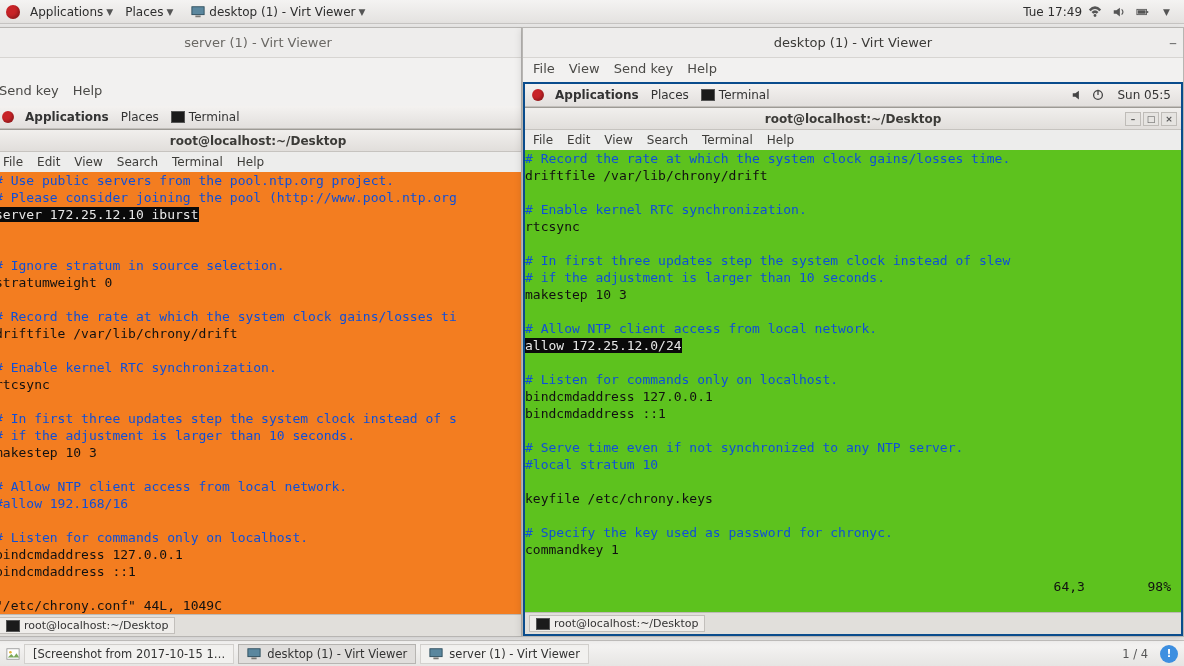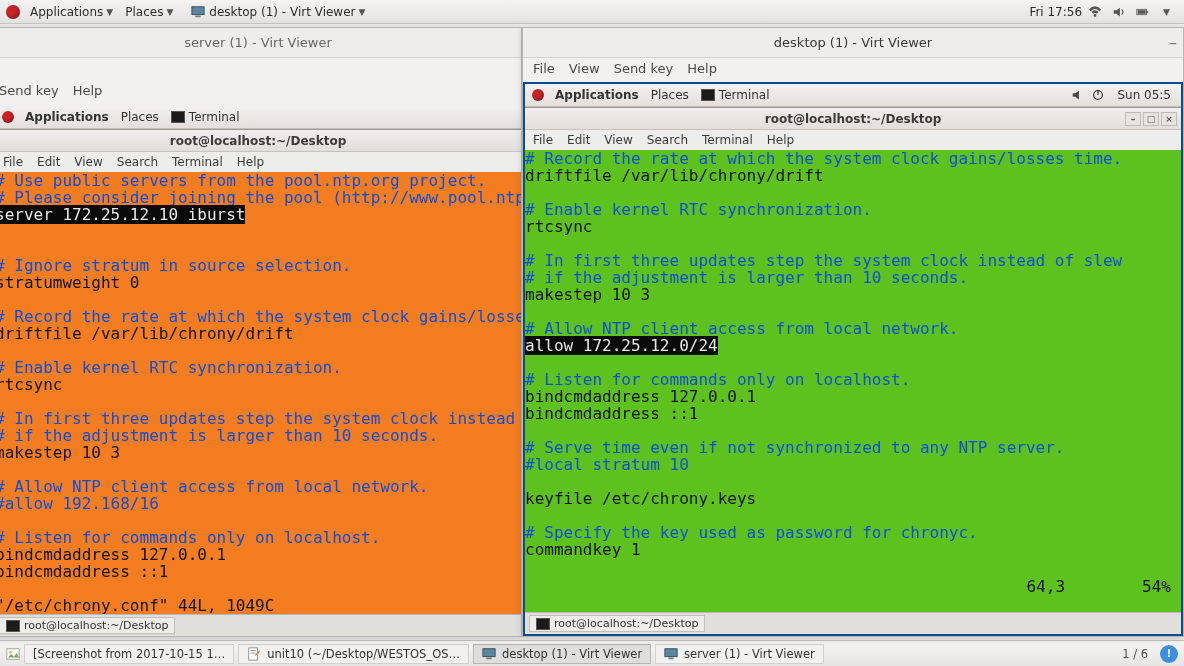--- a/index.html
+++ b/index.html
@@ -78,21 +78,21 @@
   display: flex; align-items: center; justify-content: center;
   font-size: 12px; color: #3c3b38; font-weight: 600;
   position: relative;
 }
 .term-titlebar .winbtns { position: absolute; right: 4px; display:flex; gap:2px; }
 .winbtn { width:16px; height:14px; background:#e6e4e1; border:1px solid #bfbcb8; font-size:9px; display:flex; align-items:center; justify-content:center; color:#555;}
 .term-menu { display: flex; gap: 14px; padding: 3px 8px; font-size: 12px; color: #3d3c39; background:#ededec;}
 .term-body {
   flex:1;
   font-family: "DejaVu Sans Mono", monospace;
-  font-size: 16px;
+  font-size: 13px;
   line-height: 17px;
   white-space: pre;
   overflow: hidden;
   position: relative;
 }
 .term-body.orange { background:#f37d20; color:#111; }
 .term-body.green  { background:#5dc21e; color:#111; }
 .cmt { color:#0f4fd8; }
 .sel { background:#0a0a0a; color:#e8e8e8; }
 .statusline { position:absolute; bottom:0; right:10px; color:#111; }
@@ -150,21 +150,21 @@
   <div class="menu-item" style="margin-left:6px;">
     <svg class="icon14" viewBox="0 0 16 16">
         <rect x="1" y="2" width="14" height="9" fill="#5b879e" stroke="#2b4b5a"></rect>
         <rect x="5" y="12" width="6" height="2" fill="#7a7874"></rect>
       </svg>
     <span style="margin-left:4px;">desktop (1) - Virt Viewer</span>
       <span class="tri">▼</span>
   </div>
   <div class="spacer"></div>
   <div class="menu-item">
-      <span>Fri 17:56</span>
+      <span>Tue 17:49</span>
     </div>
   <div class="status-icons">
     <svg class="icon14" viewBox="0 0 16 16">
         <path d="M1 5 Q8 -2 15 5 L13 7 Q8 2 3 7 Z M4 8 Q8 4 12 8 L10 10 Q8 8 6 10 Z" fill="#555"></path>
         <circle cx="8" cy="12" r="1.6" fill="#555"></circle>
       </svg>
     <svg class="icon14" viewBox="0 0 16 16">
         <path d="M2 6h3l4-3v10l-4-3H2z" fill="#555"></path>
         <path d="M11 5q3 3 0 6" stroke="#555" fill="none" stroke-width="1.3"></path>
       </svg>
@@ -280,21 +280,21 @@
         </div>
         <div class="term-menu">
           <span>File</span>
           <span>Edit</span>
           <span>View</span>
           <span>Search</span>
           <span>Terminal</span>
           <span>Help</span>
         </div>
         <div class="term-body green" id="right-term"><div class="cmt"># Record the rate at which the system clock gains/losses time.</div><div>driftfile /var/lib/chrony/drift</div><div>&nbsp;</div><div class="cmt"># Enable kernel RTC synchronization.</div><div>rtcsync</div><div>&nbsp;</div><div class="cmt"># In first three updates step the system clock instead of slew</div><div class="cmt"># if the adjustment is larger than 10 seconds.</div><div>makestep 10 3</div><div>&nbsp;</div><div class="cmt"># Allow NTP client access from local network.</div><div><span class="sel">allow 172.25.12.0/24</span></div><div>&nbsp;</div><div class="cmt"># Listen for commands only on localhost.</div><div>bindcmdaddress 127.0.0.1</div><div>bindcmdaddress ::1</div><div>&nbsp;</div><div class="cmt"># Serve time even if not synchronized to any NTP server.</div><div class="cmt">#local stratum 10</div><div>&nbsp;</div><div>keyfile /etc/chrony.keys</div><div>&nbsp;</div><div class="cmt"># Specify the key used as password for chronyc.</div><div>commandkey 1</div><div class="statusline">
-            <span>64,3</span>&nbsp;&nbsp;&nbsp;&nbsp;&nbsp;&nbsp;&nbsp;&nbsp;<span>54%</span>
+            <span>64,3</span>&nbsp;&nbsp;&nbsp;&nbsp;&nbsp;&nbsp;&nbsp;&nbsp;<span>98%</span>
           </div></div>
       </div>
       <div class="guest-task">
         <div class="taskbtn">
           <span class="tiny-term"></span>
           <span>root@localhost:~/Desktop</span>
         </div>
       </div>
     </div>
   </div>
@@ -303,38 +303,29 @@
 
 <div class="host-bottom">
   <svg class="icon14" viewBox="0 0 16 16">
       <rect x="1" y="2" width="14" height="12" fill="#fff" stroke="#999"></rect>
       <circle cx="5" cy="6" r="1.5" fill="#e2b33a"></circle>
       <path d="M2 12 L6 8 L9 11 L12 7 L15 12 Z" fill="#7ba85a"></path>
     </svg>
   <div class="task">
       <span>[Screenshot from 2017-10-15 1…</span>
     </div>
-  <div class="task">
-    <svg class="icon14" viewBox="0 0 16 16">
-        <rect x="2" y="1" width="10" height="14" fill="#fff" stroke="#888"></rect>
-        <line x1="4" y1="4" x2="10" y2="4" stroke="#888"></line>
-        <line x1="4" y1="7" x2="10" y2="7" stroke="#888"></line>
-        <path d="M9 9 L14 4 L15 5 L10 10 Z" fill="#d97a2b"></path>
-      </svg>
-    <span>unit10 (~/Desktop/WESTOS_OS…</span>
-  </div>
   <div class="task active">
     <svg class="icon14" viewBox="0 0 16 16">
         <rect x="1" y="2" width="14" height="9" fill="#5b879e" stroke="#2b4b5a"></rect>
         <rect x="5" y="12" width="6" height="2" fill="#7a7874"></rect>
       </svg>
     <span>desktop (1) - Virt Viewer</span>
   </div>
   <div class="task">
     <svg class="icon14" viewBox="0 0 16 16">
         <rect x="1" y="2" width="14" height="9" fill="#5b879e" stroke="#2b4b5a"></rect>
         <rect x="5" y="12" width="6" height="2" fill="#7a7874"></rect>
       </svg>
     <span>server (1) - Virt Viewer</span>
   </div>
-  <div class="ws-ind"><span>1 / 6</span></div>
+  <div class="ws-ind"><span>1 / 4</span></div>
   <div class="blue-dot">!</div>
 </div>
 
 </body></html>

